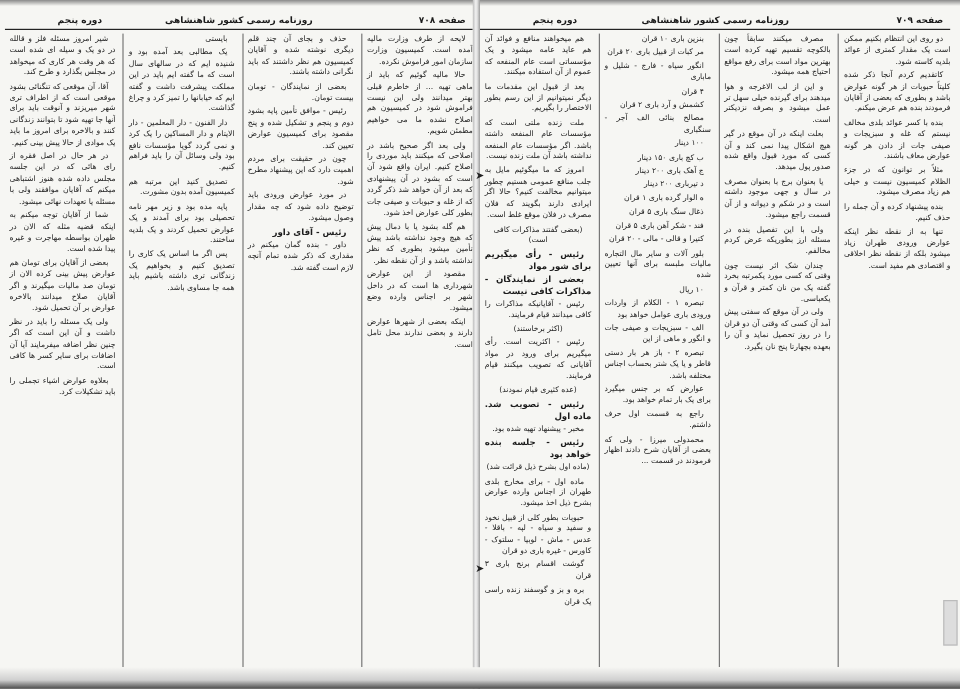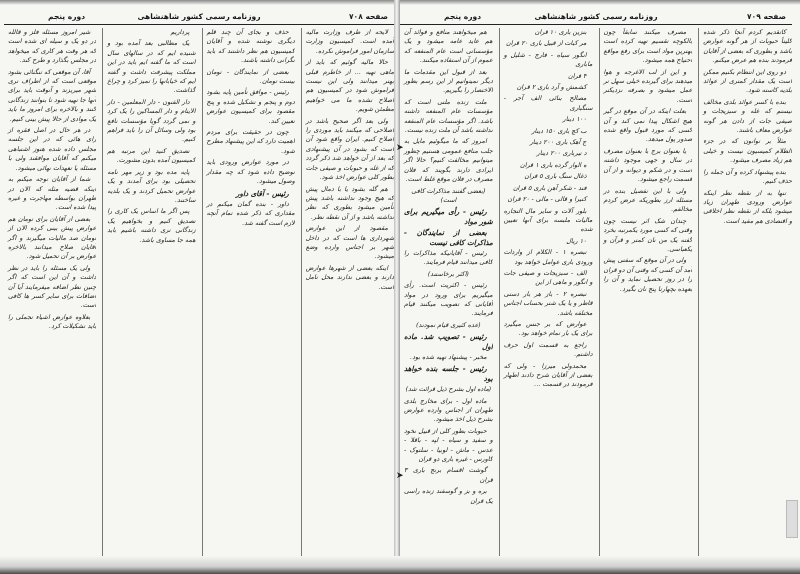--- a/index.html
+++ b/index.html
@@ -41,21 +41,20 @@
   .cols {
     position:absolute; top:24px; left:0; right:0; bottom:0;
     display:flex; flex-direction:row; gap:6px;
   }
   .col {
     flex:1 1 0; overflow:hidden;
     font-size:6.4px; line-height:9.4px; color:#1c1c1c;
     text-align:justify;
     border-left:0.8px solid #777;
     padding-left:4px;
-    font-style:italic;
   }
   .col:last-child { border-left:none; }
   .col p { margin:0 0 2px 0; text-indent:6px; }
   .col .bold { font-weight:bold; font-size:7.2px; }
   .col .center { text-align:center; text-indent:0; }
   .marker {
     position:absolute; font-size:9px; color:#222;
   }
   .stamp {
     position:absolute; left:786px; top:500px; width:10px; height:36px;
@@ -86,21 +85,21 @@
       <div class="col">
           <p>حذف و بجای آن چند قلم دیگری نوشته شده و آقایان کمیسیون هم نظر داشتند که باید نگرانی داشته باشند.</p>
           <p>بعضی از نمایندگان - تومان بیست تومان.</p>
           <p>رئیس - موافق تأمین پایه بشود دوم و پنجم و تشکیل شده و پنج مقصود برای کمیسیون عوارض تعیین کند.</p>
           <p>چون در حقیقت برای مردم اهمیت دارد که این پیشنهاد مطرح شود.</p>
           <p>در مورد عوارض ورودی باید توضیح داده شود که چه مقدار وصول میشود.</p>
           <p class="bold">رئیس - آقای داور</p>
           <p>داور - بنده گمان میکنم در مقداری که ذکر شده تمام آنچه لازم است گفته شد.</p>
         </div>
       <div class="col">
-          <p>پرداریم</p>
+          <p>بایستی</p>
           <p>یک مطالبی بعد آمده بود و شنیده ایم که در سالهای سال است که ما گفته ایم باید در این مملکت پیشرفت داشت و گفته ایم که خیابانها را تمیز کرد و چراغ گذاشت.</p>
           <p>دار الفنون - دار المعلمین - دار الایتام و دار المساکین را یک کرد و نمی گردد گویا مؤسسات نافع بود ولی وسائل آن را باید فراهم کنیم.</p>
           <p>تصدیق کنید این مرتبه هم کمیسیون آمده بدون مشورت.</p>
           <p>پایه مده بود و زیر مهر نامه تحصیلی بود برای آمدند و یک عوارض تحمیل کردند و یک بلدیه ساختند.</p>
           <p>پس اگر ما اساس یک کاری را تصدیق کنیم و بخواهیم یک زندگانی تری داشته باشیم باید همه جا مساوی باشد.</p>
         </div>
       <div class="col">
           <p>شیر امروز مسئله فلز و قالله در دو یک و سیله ای شده است که هر وقت هر کاری که میخواهد در مجلس بگذارد و طرح کند.</p>
           <p>آقا، آن موقعی که تنگنائی بشود موقعی است که از اطراف تری شهر میریزند و آنوقت باید برای آنها جا تهیه شود تا بتوانند زندگانی کنند و بالاخره برای امروز ما باید یک موادی از حالا پیش بینی کنیم.</p>
           <p>در هر حال در اصل فقره از رای هائی که در این جلسه مجلس داده شده هنوز اشتباهی میکنم که آقایان موافقند ولی با مسئله یا تعهدات نهائی میشود.</p>
@@ -115,22 +114,22 @@
   <div class="gutter"></div>
 
   <div class="page right">
     <div class="header">
       <span class="h-right">صفحه ۷۰۹</span>
       <span class="h-center">روزنامه رسمی کشور شاهنشاهی</span>
       <span class="h-left">دوره پنجم</span>
     </div>
     <div class="cols">
       <div class="col">
+          <p>دو روی این انتظام بکنیم ممکن است یک مقدار کمتری از عوائد بلدیه کاسته شود.</p>
           <p>کاتقدیم کردم آنجا ذکر شده کلیتاً حبوبات از هر گونه عوارض باشد و بطوری که بعضی از آقایان فرمودند بنده هم عرض میکنم.</p>
-          <p>دو روی این انتظام بکنیم ممکن است یک مقدار کمتری از عوائد بلدیه کاسته شود.</p>
           <p>بنده با کسر عوائد بلدی مخالف نیستم که غله و سبزیجات و صیفی جات از دادن هر گونه عوارض معاف باشند.</p>
           <p>مثلاً بر توانون که در جزء الظلام کمیسیون نیست و خیلی هم زیاد مصرف میشود.</p>
           <p>بنده پیشنهاد کرده و آن جمله را حذف کنیم.</p>
           <p>تنها به از نقطه نظر اینکه عوارض ورودی طهران زیاد میشود بلکه از نقطه نظر اخلاقی و اقتصادی هم مفید است.</p>
         </div>
       <div class="col">
           <p>مصرف میکنند سابقاً چون بالکوچه تقسیم تهیه کرده است بهترین مواد است برای رفع مواقع احتیاج همه میشود.</p>
           <p>و این از لب الاغرجه و هوا میدهند برای گیرنده خیلی سهل تر عمل میشود و بصرفه نزدیکتر است.</p>
           <p>بعلت اینکه در آن موقع در گیر هیچ اشکال پیدا نمی کند و آن کسی که مورد قبول واقع شده صدور پول میدهد.</p>
           <p>یا بعنوان برج با بعنوان مصرف در سال و جهی موجود داشته است و در شکم و دیوانه و از آن قسمت راجع میشود.</p>

